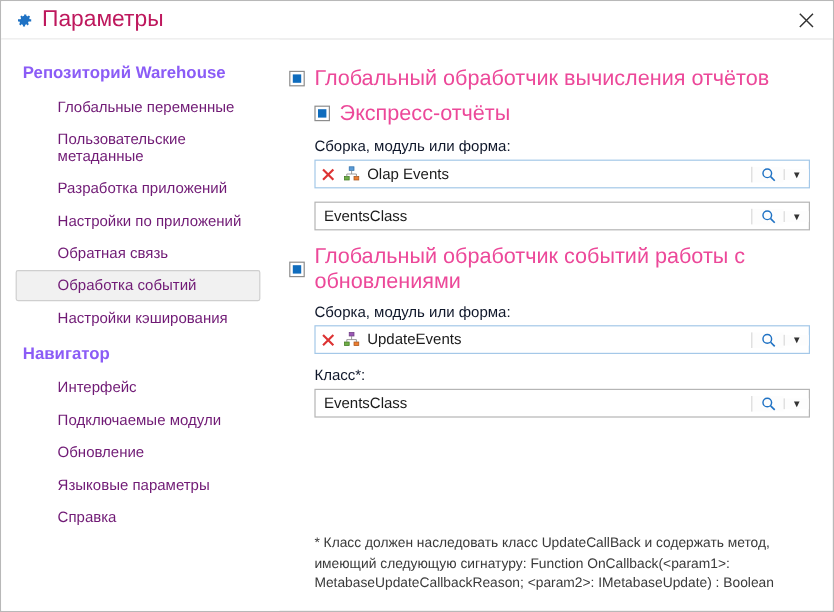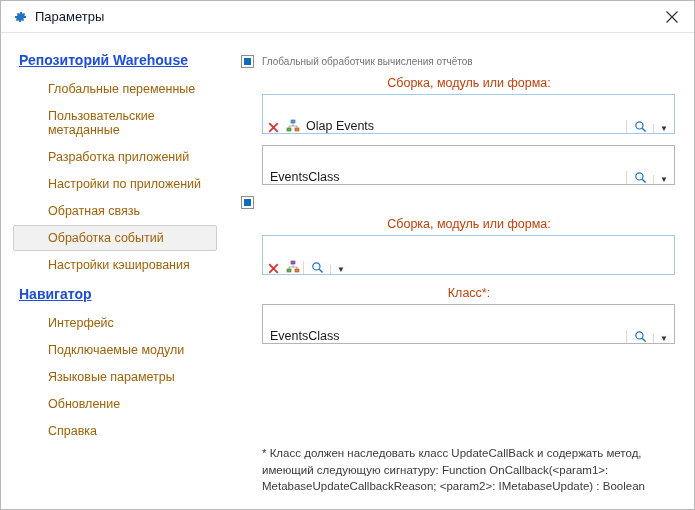--- a/index.html
+++ b/index.html
@@ -37,22 +37,22 @@
   }
   .title-icon {
     width: 17px;
     height: 17px;
     margin-right: 7px;
     display: flex;
     align-items: center;
     justify-content: center;
   }
   .title-text {
-    font-size: 13px;
-    color: #0f172a;
+    font-size: 19px;
+    color: #be185d;
   }
   .title-close {
     margin-left: auto;
     width: 44px;
     height: 30px;
     display: flex;
     align-items: center;
     justify-content: center;
     color: #333;
   }
@@ -65,27 +65,26 @@
   .sidebar {
     width: 232px;
     flex: 0 0 232px;
     padding-top: 12px;
     box-sizing: border-box;
     background: #ffffff;
   }
   .group-title {
     font-size: 14px;
     font-weight: bold;
-    color: #1d4ed8;
+    color: #8b5cf6;
     padding: 7px 0 7px 18px;
-    text-decoration: underline;
   }
   .nav-item {
     font-size: 12.5px;
-    color: #a16207;
+    color: #701a75;
     padding: 5px 0 5px 34px;
     margin: 1px 16px 1px 12px;
     box-sizing: border-box;
     border: 1px solid transparent;
     border-radius: 2px;
   }
   .nav-item.selected {
     background: #f1f1f1;
     border: 1px solid #cfcfcf;
   }
@@ -111,40 +110,39 @@
     justify-content: center;
     flex: 0 0 13px;
   }
   .checkbox .fill {
     width: 7px;
     height: 7px;
     background: #0f6cbd;
   }
   .cb-label {
     margin-left: 8px;
-    font-size: 10px;
-    color: #737373;
+    font-size: 18px;
+    color: #ec4899;
   }
   .section {
     margin-bottom: 6px;
   }
   .section-inner {
     padding-left: 21px;
     padding-top: 8px;
   }
   .field-label {
     font-size: 12.5px;
-    color: #c2410c;
+    color: #0f172a;
     margin: 0 0 4px 0;
-    text-align: center;
   }
   .input-row {
     display: flex;
-    align-items: flex-end;
-    height: 40px;
+    align-items: center;
+    height: 24px;
     border: 1px solid #a4c8e8;
     box-sizing: border-box;
     background: #ffffff;
     margin-bottom: 11px;
     width: 413px;
   }
   .input-row.plain {
     border: 1px solid #b5b5b5;
   }
   .del-icon {
@@ -230,36 +228,42 @@
       <div class="nav-item">Разработка приложений</div>
       <div class="nav-item">Настройки по приложений</div>
       <div class="nav-item">Обратная связь</div>
       <div class="nav-item selected">Обработка событий</div>
       <div class="nav-item">Настройки кэширования</div>
 
       <div class="group-title">Навигатор</div>
       <div class="nav-item">Интерфейс</div>
 
       <div class="nav-item">Подключаемые модули</div>
+      <div class="nav-item">Обновление</div>
       <div class="nav-item">Языковые параметры</div>
-      <div class="nav-item">Обновление</div>
       <div class="nav-item">Справка</div>
     </div>
 
     <div class="content">
 
       <div class="section">
         <div class="cb-row">
           <span class="checkbox">
               <span class="fill"></span>
             </span>
           <span class="cb-label">Глобальный обработчик вычисления отчётов</span>
         </div>
 
         <div class="section-inner">
+          <div class="cb-row" style="margin-bottom:10px;">
+            <span class="checkbox">
+                <span class="fill"></span>
+              </span>
+            <span class="cb-label">Экспресс-отчёты</span>
+          </div>
 
           <div class="field-label">Сборка, модуль или форма:</div>
           <div class="input-row">
             <span class="del-icon">
               <svg width="11" height="11" viewBox="0 0 11 11">
                   <path stroke="#dd3333" stroke-width="1.8" d="M1.2 1.2 L9.8 9.8 M9.8 1.2 L1.2 9.8"></path>
                 </svg>
             </span>
             <span class="type-icon">
               <svg width="14" height="14" viewBox="0 0 14 14">
@@ -290,38 +294,40 @@
             <span class="input-btn arrow">▼</span>
           </div>
         </div>
       </div>
 
       <div class="section">
         <div class="cb-row">
           <span class="checkbox">
               <span class="fill"></span>
             </span>
+          <span class="cb-label">Глобальный обработчик событий работы с обновлениями</span>
         </div>
 
         <div class="section-inner">
           <div class="field-label">Сборка, модуль или форма:</div>
           <div class="input-row">
             <span class="del-icon">
               <svg width="11" height="11" viewBox="0 0 11 11">
                   <path stroke="#dd3333" stroke-width="1.8" d="M1.2 1.2 L9.8 9.8 M9.8 1.2 L1.2 9.8"></path>
                 </svg>
             </span>
             <span class="type-icon">
               <svg width="14" height="14" viewBox="0 0 14 14">
                 <rect x="5" y="1" width="4" height="3" fill="#9b59b6" stroke="#6d3b80" stroke-width="0.6"></rect>
                 <rect x="1" y="9" width="4" height="3" fill="#70ad47" stroke="#3f7a22" stroke-width="0.6"></rect>
                 <rect x="9" y="9" width="4" height="3" fill="#ed7d31" stroke="#a5521a" stroke-width="0.6"></rect>
                 <path stroke="#888" stroke-width="0.7" fill="none" d="M7 4 L7 7 M3 9 L3 7 L11 7 L11 9"></path>
               </svg>
             </span>
+            <span class="input-val">UpdateEvents</span>
             <span class="input-btn">
               <svg class="search-svg" width="13" height="13" viewBox="0 0 13 13">
                   <circle cx="5.4" cy="5.4" r="3.6" fill="none" stroke="#1f72c4" stroke-width="1.2"></circle>
                   <path stroke="#1f72c4" stroke-width="1.4" d="M8.2 8.2 L11.6 11.6"></path>
                 </svg>
             </span>
             <span class="input-btn arrow">▼</span>
           </div>
 
           <div class="field-label">Класс*:</div>

